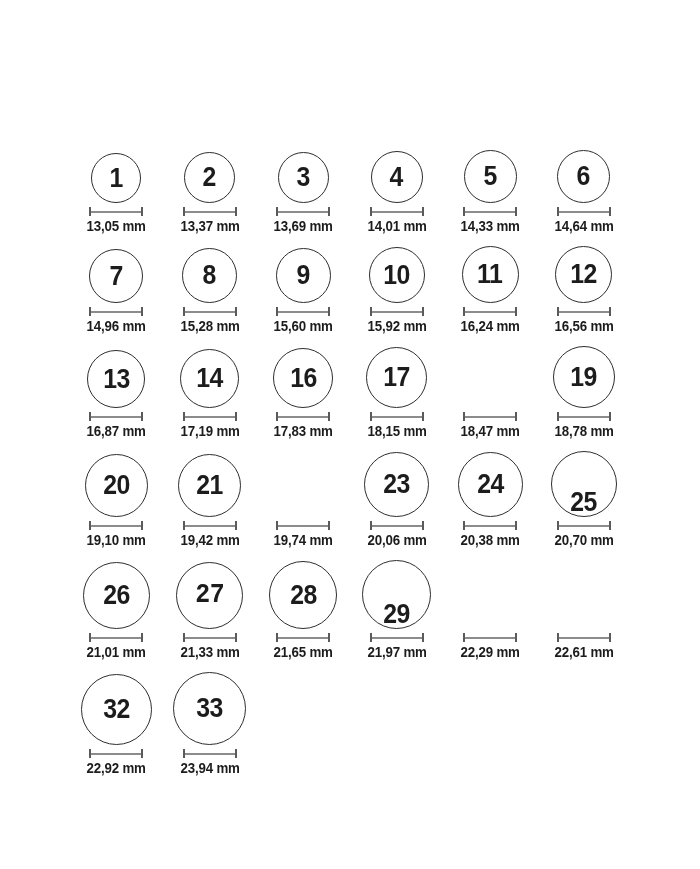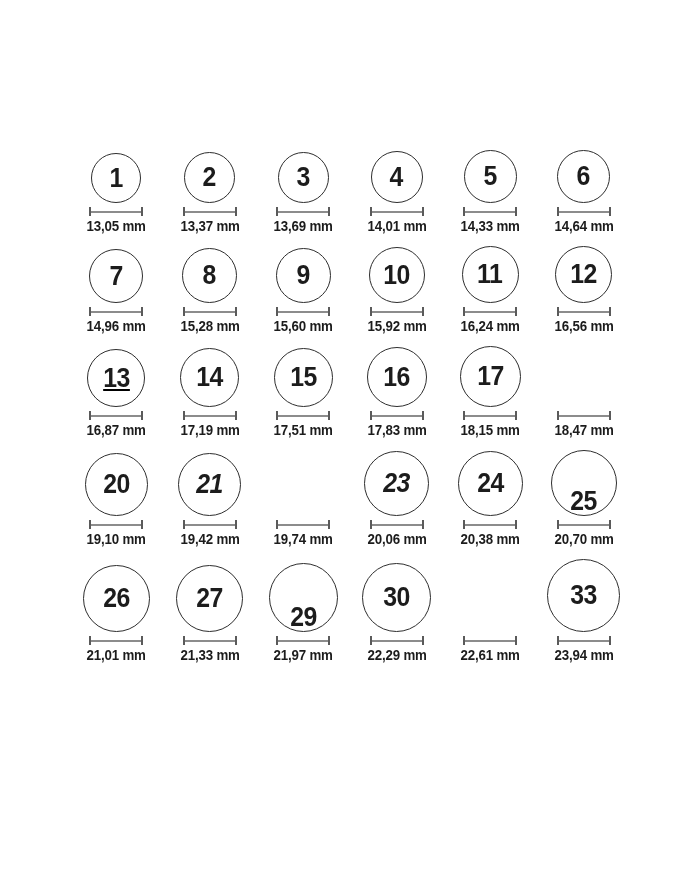--- a/index.html
+++ b/index.html
@@ -185,47 +185,38 @@
       <div class="ring-item">
         <div class="ring-circle" style="width: 57px; height: 57px;">
           <span class="ring-number">12</span>
         </div>
         <div class="ruler">
           <div class="ruler-line"></div>
         </div>
         <div class="ring-label">16,56 mm</div>
       </div>
       <div class="ring-item">
-        <div class="ring-circle" style="width: 58px; height: 58px; text-decoration: underline;">
+        <div class="ring-circle" style="width: 58px; height: 58px;">
           <span class="ring-number">13</span>
         </div>
         <div class="ruler">
           <div class="ruler-line"></div>
         </div>
         <div class="ring-label">16,87 mm</div>
       </div>
       <div class="ring-item">
         <div class="ring-circle" style="width: 59px; height: 59px;">
           <span class="ring-number">14</span>
         </div>
         <div class="ruler">
           <div class="ruler-line"></div>
         </div>
         <div class="ring-label">17,19 mm</div>
       </div>
       <div class="ring-item">
-        <div class="ring-circle" style="width: 59px; height: 59px;">
-          <span class="ring-number">15</span>
-        </div>
-        <div class="ruler">
-          <div class="ruler-line"></div>
-        </div>
-        <div class="ring-label">17,51 mm</div>
-      </div>
-      <div class="ring-item">
         <div class="ring-circle" style="width: 60px; height: 60px;">
           <span class="ring-number">16</span>
         </div>
         <div class="ruler">
           <div class="ruler-line"></div>
         </div>
         <div class="ring-label">17,83 mm</div>
       </div>
       <div class="ring-item">
         <div class="ring-circle" style="width: 61px; height: 61px;">
@@ -236,45 +227,54 @@
         </div>
         <div class="ring-label">18,15 mm</div>
       </div>
       <div class="ring-item">
         <div class="ruler">
           <div class="ruler-line"></div>
         </div>
         <div class="ring-label">18,47 mm</div>
       </div>
       <div class="ring-item">
+        <div class="ring-circle" style="width: 62px; height: 62px;">
+          <span class="ring-number">19</span>
+        </div>
+        <div class="ruler">
+          <div class="ruler-line"></div>
+        </div>
+        <div class="ring-label">18,78 mm</div>
+      </div>
+      <div class="ring-item">
         <div class="ring-circle" style="width: 63px; height: 63px;">
           <span class="ring-number">20</span>
         </div>
         <div class="ruler">
           <div class="ruler-line"></div>
         </div>
         <div class="ring-label">19,10 mm</div>
       </div>
       <div class="ring-item">
-        <div class="ring-circle" style="width: 63px; height: 63px; font-style: italic;">
+        <div class="ring-circle" style="width: 63px; height: 63px;">
           <span class="ring-number">21</span>
         </div>
         <div class="ruler">
           <div class="ruler-line"></div>
         </div>
         <div class="ring-label">19,42 mm</div>
       </div>
       <div class="ring-item">
         <div class="ruler">
           <div class="ruler-line"></div>
         </div>
         <div class="ring-label">19,74 mm</div>
       </div>
       <div class="ring-item">
-        <div class="ring-circle" style="width: 65px; height: 65px; font-style: italic;">
+        <div class="ring-circle" style="width: 65px; height: 65px;">
           <span class="ring-number">23</span>
         </div>
         <div class="ruler">
           <div class="ruler-line"></div>
         </div>
         <div class="ring-label">20,06 mm</div>
       </div>
       <div class="ring-item">
         <div class="ring-circle" style="width: 65px; height: 65px;">
           <span class="ring-number">24</span>
@@ -296,51 +296,66 @@
       <div class="ring-item">
         <div class="ring-circle" style="width: 67px; height: 67px;">
           <span class="ring-number">26</span>
         </div>
         <div class="ruler">
           <div class="ruler-line"></div>
         </div>
         <div class="ring-label">21,01 mm</div>
       </div>
       <div class="ring-item">
-        <div class="ring-circle" style="width: 67px; height: 67px;">
+        <div class="ring-circle" style="width: 67px; height: 67px; font-family: Liberation Mono, monospace;">
           <span class="ring-number">27</span>
         </div>
         <div class="ruler">
           <div class="ruler-line"></div>
         </div>
         <div class="ring-label">21,33 mm</div>
+      </div>
+      <div class="ring-item">
+        <div class="ring-circle" style="width: 68px; height: 68px;">
+          <span class="ring-number">28</span>
+        </div>
+        <div class="ruler">
+          <div class="ruler-line"></div>
+        </div>
+        <div class="ring-label">21,65 mm</div>
       </div>
       <div class="ring-item">
         <div class="ring-circle" style="width: 69px; height: 69px; align-items: flex-end;">
           <span class="ring-number">29</span>
         </div>
         <div class="ruler">
           <div class="ruler-line"></div>
         </div>
         <div class="ring-label">21,97 mm</div>
       </div>
       <div class="ring-item">
-        <div class="ring-circle" style="width: 69px; height: 69px;">
-          <span class="ring-number">30</span>
-        </div>
         <div class="ruler">
           <div class="ruler-line"></div>
         </div>
         <div class="ring-label">22,29 mm</div>
       </div>
       <div class="ring-item">
         <div class="ruler">
           <div class="ruler-line"></div>
         </div>
         <div class="ring-label">22,61 mm</div>
+      </div>
+      <div class="ring-item">
+        <div class="ring-circle" style="width: 71px; height: 71px;">
+          <span class="ring-number">32</span>
+        </div>
+        <div class="ruler">
+          <div class="ruler-line"></div>
+        </div>
+        <div class="ring-label">22,92 mm</div>
       </div>
       <div class="ring-item">
         <div class="ring-circle" style="width: 73px; height: 73px;">
           <span class="ring-number">33</span>
         </div>
         <div class="ruler">
           <div class="ruler-line"></div>
         </div>
         <div class="ring-label">23,94 mm</div>
       </div>

